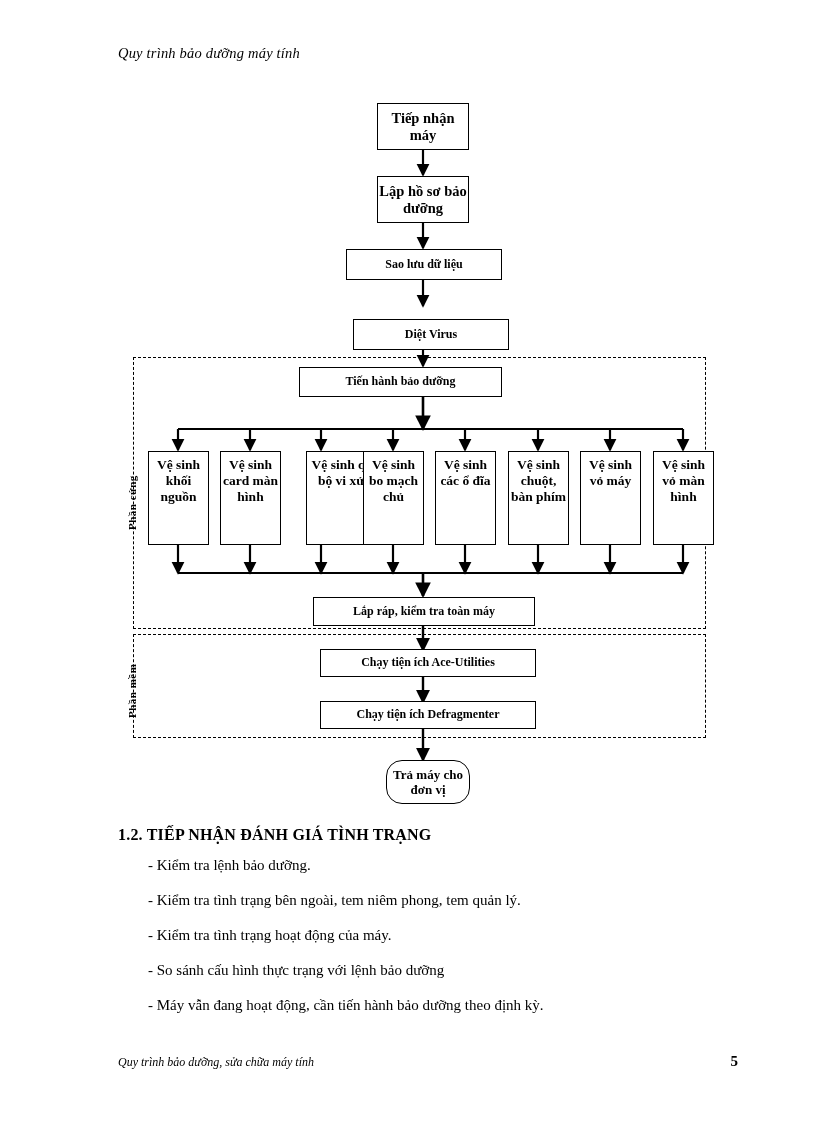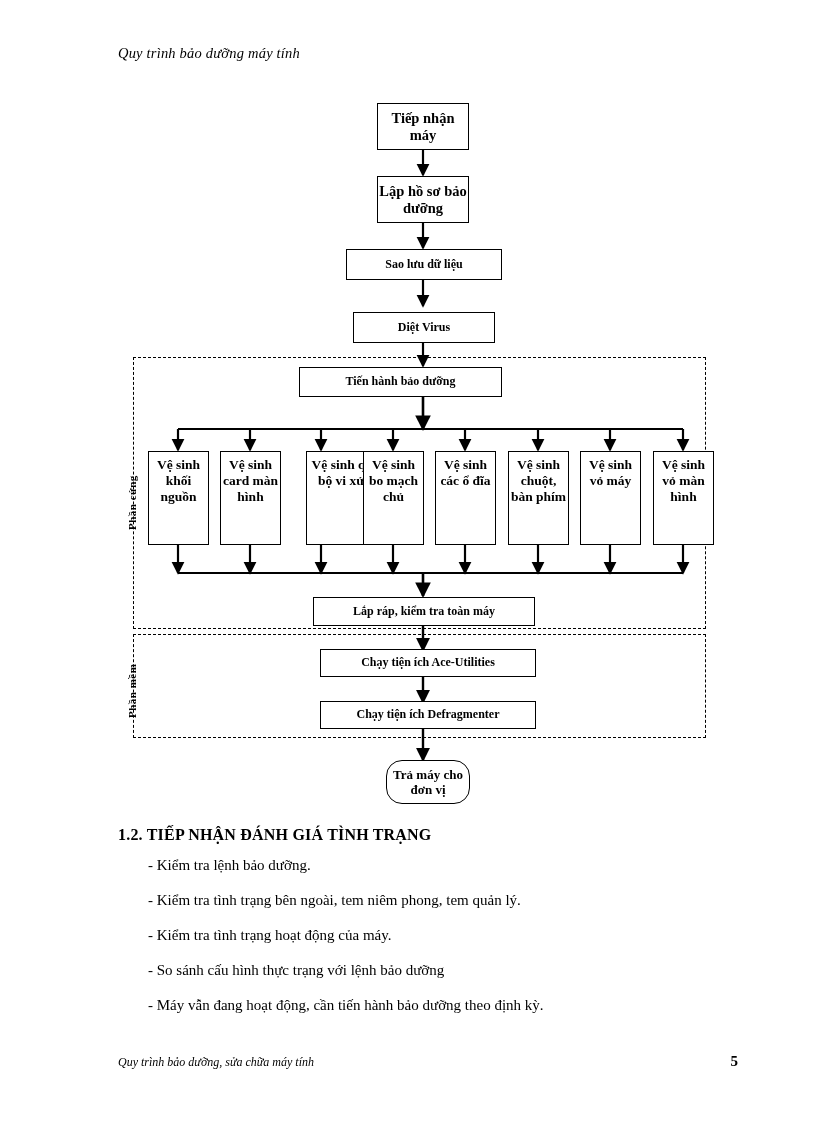--- a/index.html
+++ b/index.html
@@ -177,21 +177,21 @@
 
   <div class="side-label" style="left:126px; top:530px;">Phần cứng</div>
   <div class="side-label" style="left:126px; top:718px;">Phần mềm</div>
 
   <div class="node tall" style="left:377px; top:103px; width:92px; height:47px;">Tiếp nhận máy</div>
 
   <div class="node tall" style="left:377px; top:176px; width:92px; height:47px;">Lập hồ sơ bảo dưỡng</div>
 
   <div class="node wide" style="left:346px; top:249px; width:156px; height:31px;">Sao lưu dữ liệu</div>
 
-  <div class="node wide" style="left:353px; top:312px; width:142px; height:31px;">Diệt Virus</div>
+  <div class="node wide" style="left:353px; top:319px; width:156px; height:31px;">Diệt Virus</div>
 
   <div class="node wide" style="left:299px; top:367px; width:203px; height:30px;">Tiến hành bảo dưỡng</div>
 
   <div class="node leaf" style="left:148px; top:451px; width:61px; height:94px;">Vệ sinh khối nguồn</div>
   <div class="node leaf" style="left:220px; top:451px; width:61px; height:94px;">Vệ sinh card màn hình</div>
   <div class="node leaf" style="left:291px; top:451px; width:84px; height:94px;margin-left:15px;">Vệ sinh quạt bộ vi xử lý</div>
   <div class="node leaf" style="left:363px; top:451px; width:61px; height:94px;">Vệ sinh bo mạch chủ</div>
   <div class="node leaf" style="left:435px; top:451px; width:61px; height:94px;">Vệ sinh các ổ đĩa</div>
   <div class="node leaf" style="left:508px; top:451px; width:61px; height:94px;">Vệ sinh chuột, bàn phím</div>
   <div class="node leaf" style="left:580px; top:451px; width:61px; height:94px;">Vệ sinh vỏ máy</div>

